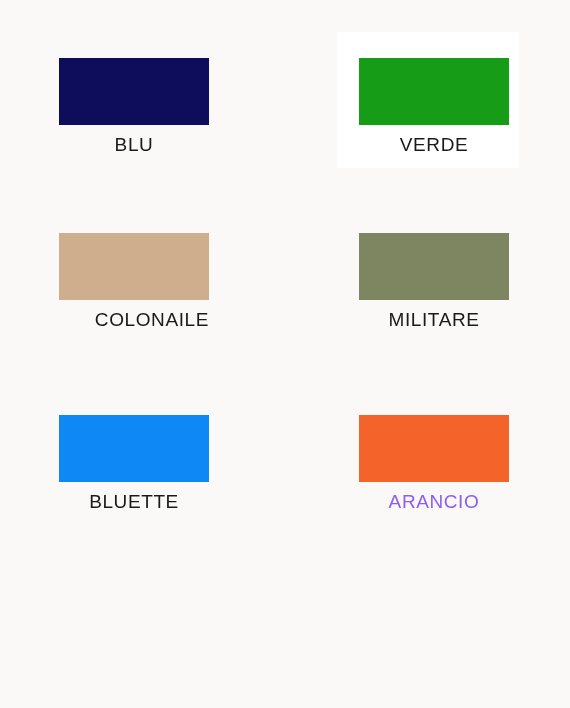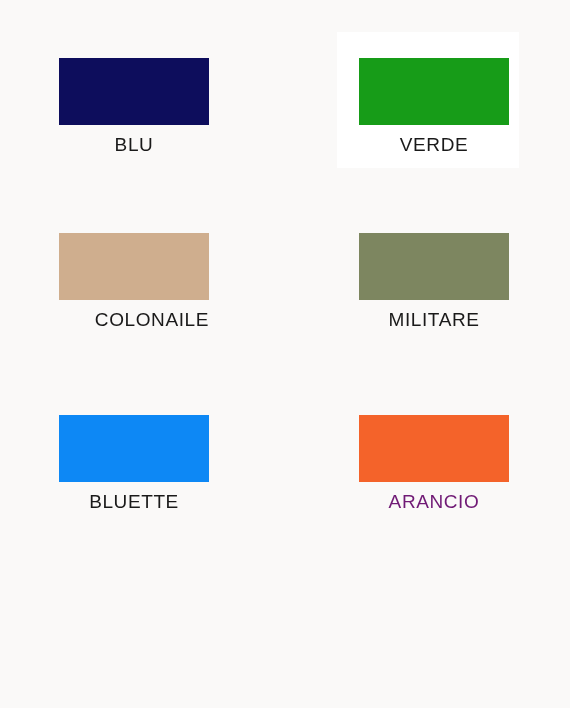--- a/index.html
+++ b/index.html
@@ -94,16 +94,16 @@
     <span class="swatch-label" style="color: rgb(26, 26, 26);">MILITARE</span>
   </div>
 
   <div class="swatch-cell col-left row-3">
     <span class="swatch-chip" style="background-color: rgb(13, 136, 245);"></span>
     <span class="swatch-label" style="color: rgb(26, 26, 26);">BLUETTE</span>
   </div>
 
   <div class="swatch-cell col-right row-3">
     <span class="swatch-chip" style="background-color: rgb(244, 99, 42);"></span>
-    <span class="swatch-label" style="color: #701a75;">ARANCIO</span>
+    <span class="swatch-label" style="color: #8b5cf6;">ARANCIO</span>
   </div>
 
 </div>
 
 </body></html>

